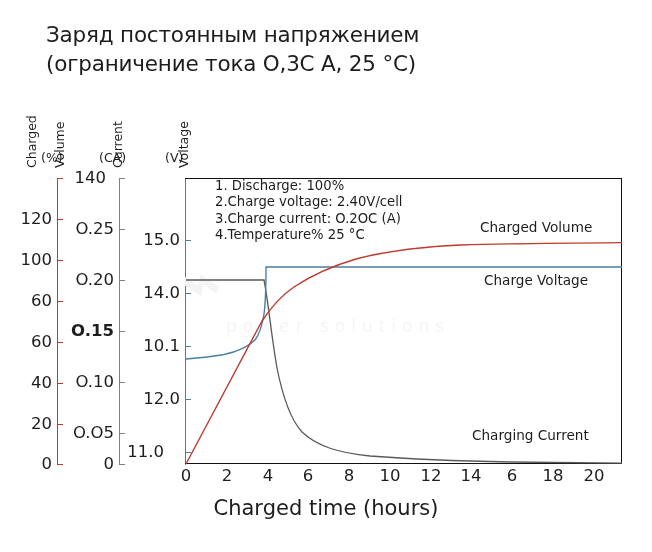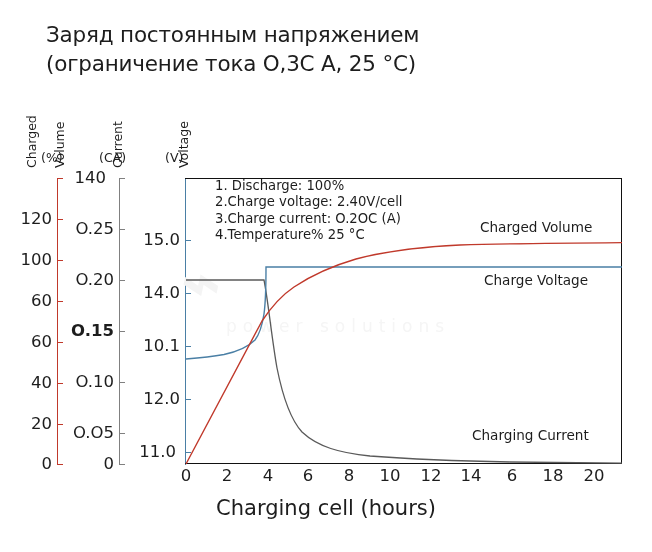--- a/index.html
+++ b/index.html
@@ -215,21 +215,21 @@
 <div class="tick" style="left:185px; top:240px; background:#4a7fa5;"></div>
 <div class="tick" style="left:185px; top:293px; background:#4a7fa5;"></div>
 <div class="tick" style="left:185px; top:346px; background:#4a7fa5;"></div>
 <div class="tick" style="left:185px; top:399px; background:#4a7fa5;"></div>
 <div class="tick" style="left:185px; top:452px; background:#4a7fa5;"></div>
 
 <div class="ticklabel" style="left:120px; top:230px; width:60px;">15.0</div>
 <div class="ticklabel" style="left:120px; top:283px; width:60px;">14.0</div>
 <div class="ticklabel" style="left:120px; top:336px; width:60px;">10.1</div>
 <div class="ticklabel" style="left:120px; top:389px; width:60px;">12.0</div>
-<div class="ticklabel" style="left:116px; top:442px; width:60px;">11.0</div>
+<div class="ticklabel" style="left:104px; top:442px; width:60px;">11.0</div>
 
 <div id="watermark">
   <div id="wm-slash">⌁</div>
   <div id="wm-line3">power solutions</div>
 </div>
 
 <div id="plot-frame"></div>
 
 <svg id="curves" width="652" height="552" style="position:absolute; left:0; top:0; pointer-events:none;">
 
@@ -269,13 +269,13 @@
 <div class="xticklabel" style="left:248px; top:466px; width:40px;">4</div>
 <div class="xticklabel" style="left:288px; top:466px; width:40px;">6</div>
 <div class="xticklabel" style="left:329px; top:466px; width:40px;">8</div>
 <div class="xticklabel" style="left:370px; top:466px; width:40px;">10</div>
 <div class="xticklabel" style="left:411px; top:466px; width:40px;">12</div>
 <div class="xticklabel" style="left:451px; top:466px; width:40px;">14</div>
 <div class="xticklabel" style="left:492px; top:466px; width:40px;">6</div>
 <div class="xticklabel" style="left:533px; top:466px; width:40px;">18</div>
 <div class="xticklabel" style="left:574px; top:466px; width:40px;">20</div>
 
-<div id="xaxis-title">Charging cell (hours)</div>
+<div id="xaxis-title">Charged time (hours)</div>
 
 </body></html>

